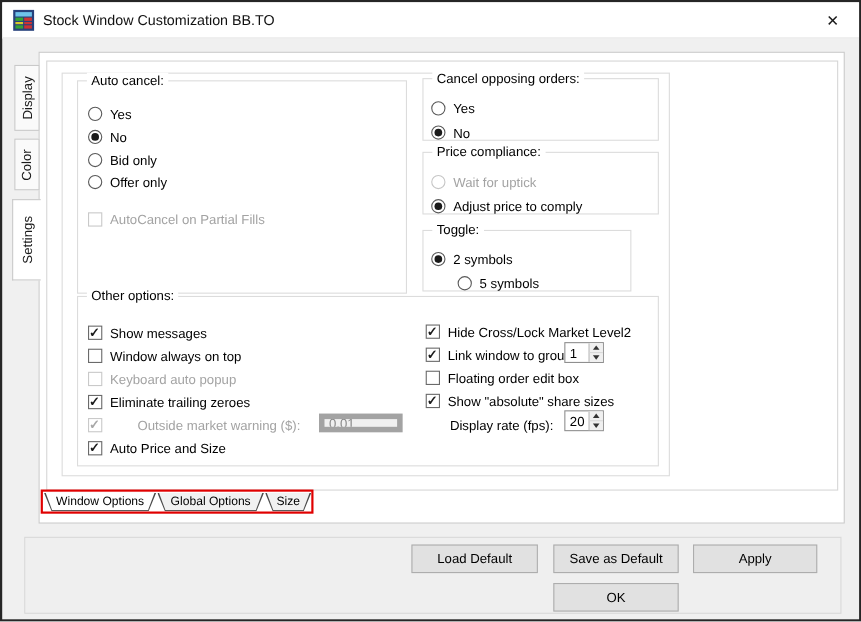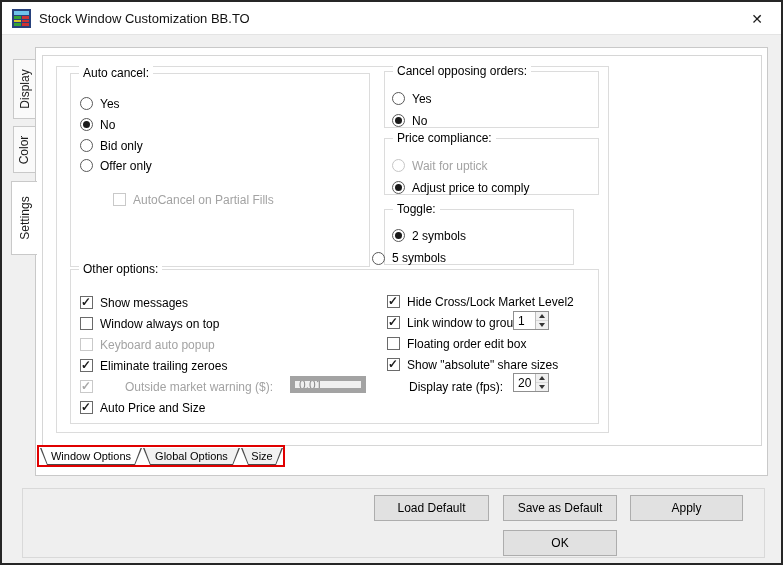--- a/index.html
+++ b/index.html
@@ -107,21 +107,21 @@
       <span class="txt">No</span>
     </div>
   <div class="opt" style="left:78px; top:136px;">
       <span class="radio"></span>
       <span class="txt">Bid only</span>
     </div>
   <div class="opt" style="left:78px; top:156px;">
       <span class="radio"></span>
       <span class="txt">Offer only</span>
     </div>
-  <div class="opt dis" style="left:78px; top:190px;margin-left:33px;">
+  <div class="opt dis" style="left:78px; top:190px;">
       <span class="check"></span>
       <span class="txt">AutoCancel on Partial Fills</span>
     </div>
 
   <div class="grp" style="left:382px; top:69px; width:215px; height:57px;">
     <span class="glab">Cancel opposing orders:</span>
   </div>
   <div class="opt" style="left:390px; top:89px;">
       <span class="radio"></span>
       <span class="txt">Yes</span>
@@ -143,21 +143,21 @@
       <span class="txt">Adjust price to comply</span>
     </div>
 
   <div class="grp" style="left:382px; top:207px; width:190px; height:56px;">
     <span class="glab">Toggle:</span>
   </div>
   <div class="opt" style="left:390px; top:226px;">
       <span class="radio sel"></span>
       <span class="txt">2 symbols</span>
     </div>
-  <div class="opt" style="left:370px; top:248px;align-items:flex-end;">
+  <div class="opt" style="left:414px; top:248px;">
       <span class="radio"></span>
       <span class="txt">5 symbols</span>
     </div>
 
   <div class="grp" style="left:68px; top:267px; width:529px; height:155px;">
     <span class="glab">Other options:</span>
   </div>
 
   <div class="opt" style="left:78px; top:293px;">
       <span class="check on"></span>

